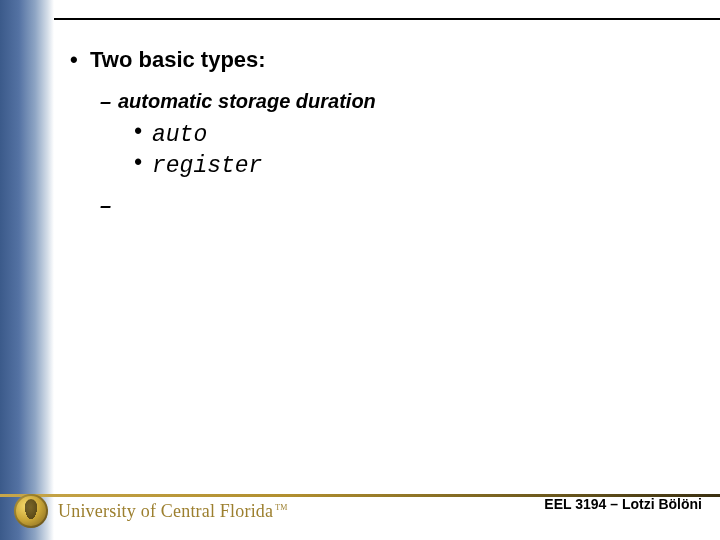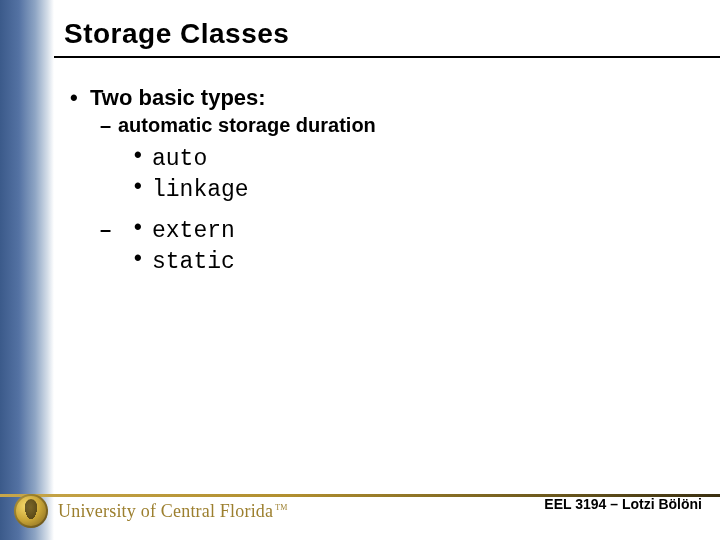--- a/index.html
+++ b/index.html
@@ -59,20 +59,22 @@
     position: absolute;
     left: 0;
     top: 0;
     font-size: 22px;
     font-weight: 700;
   }
   .italic { font-style: italic; }
   .bullets-l2 {
     list-style: none;
     padding-left: 10px;
+    margin-top: 14px;
+    font-style: italic;
   }
   .bullets-l2 > li {
     position: relative;
     padding-left: 18px;
     font-size: 20px;
     font-weight: 700;
     line-height: 1.3;
     margin-bottom: 4px;
   }
   .bullets-l2 > li::before {
@@ -166,39 +168,34 @@
     color: #000;
     padding-top: 8px;
   }
 </style>
 </head>
 <body>
 
 <div class="side-bar"></div>
 
 <div class="content">
-  <div class="title">Storage Classes</div>
   <div class="underline"></div>
 
   <ul class="bullets-l1">
     <li>
       <span>Two basic types:</span>
       <ul class="bullets-l2">
         <li>
           <span>automatic storage duration</span>
           <ul class="bullets-l3">
             <li>auto</li>
-            <li>linkage</li>
+            <li>register</li>
           </ul>
         </li>
         <li>
-          <ul class="bullets-l3">
-            <li>extern</li>
-            <li>static</li>
-          </ul>
         </li>
       </ul>
     </li>
   </ul>
 </div>
 
 <div class="footer">
   <div class="footer-bar"></div>
   <div class="logo-wrap">
     <div class="ucf-seal"></div>

